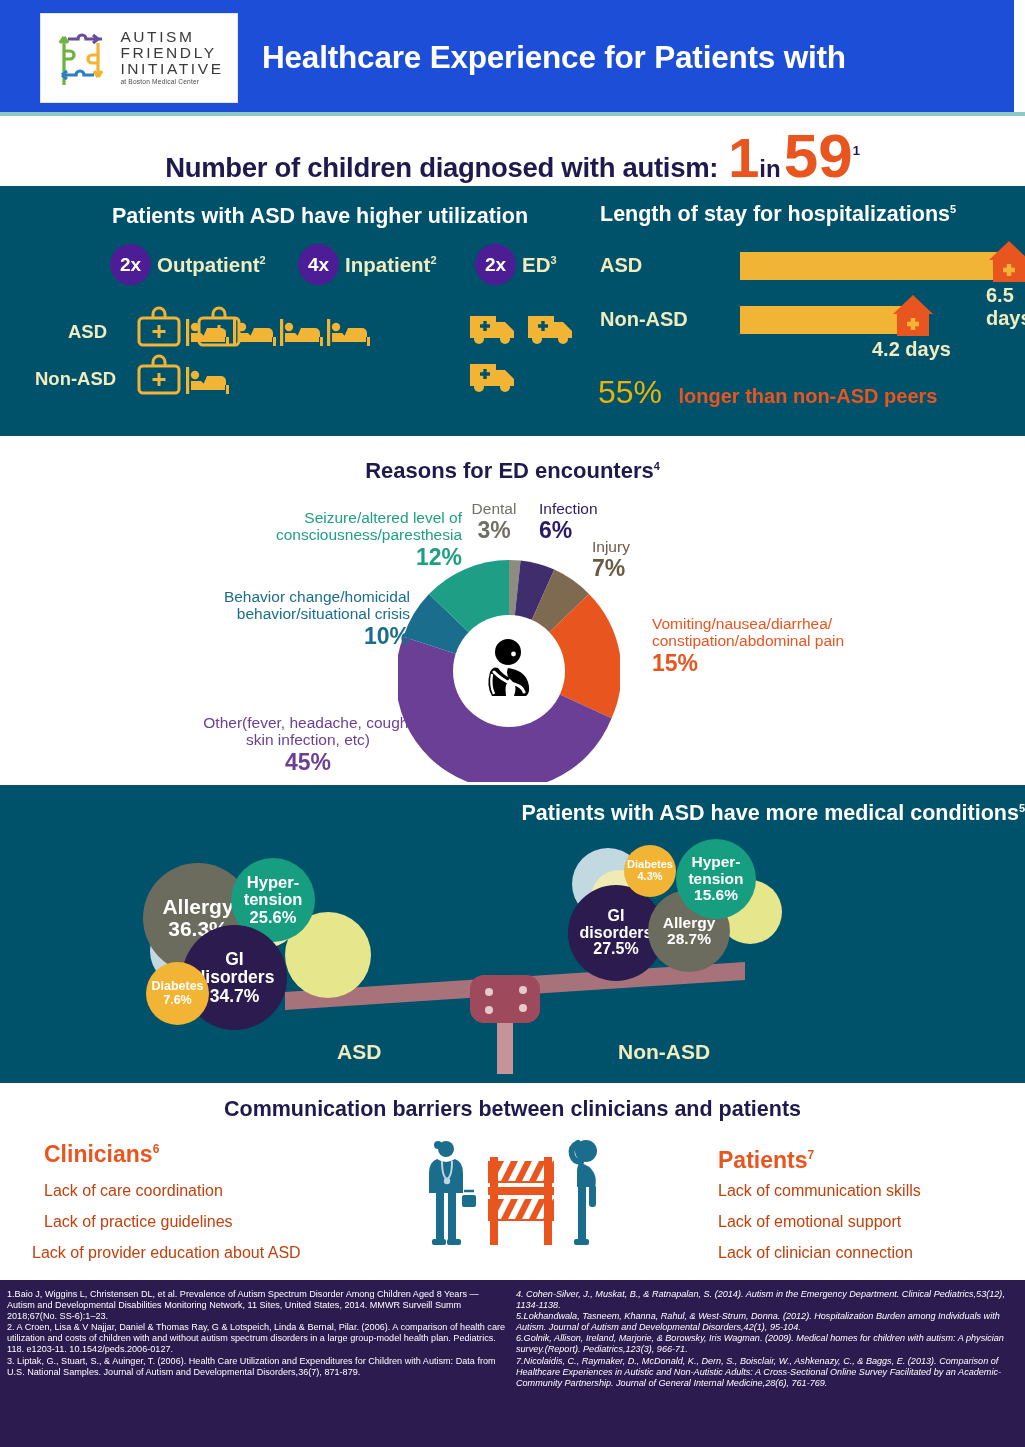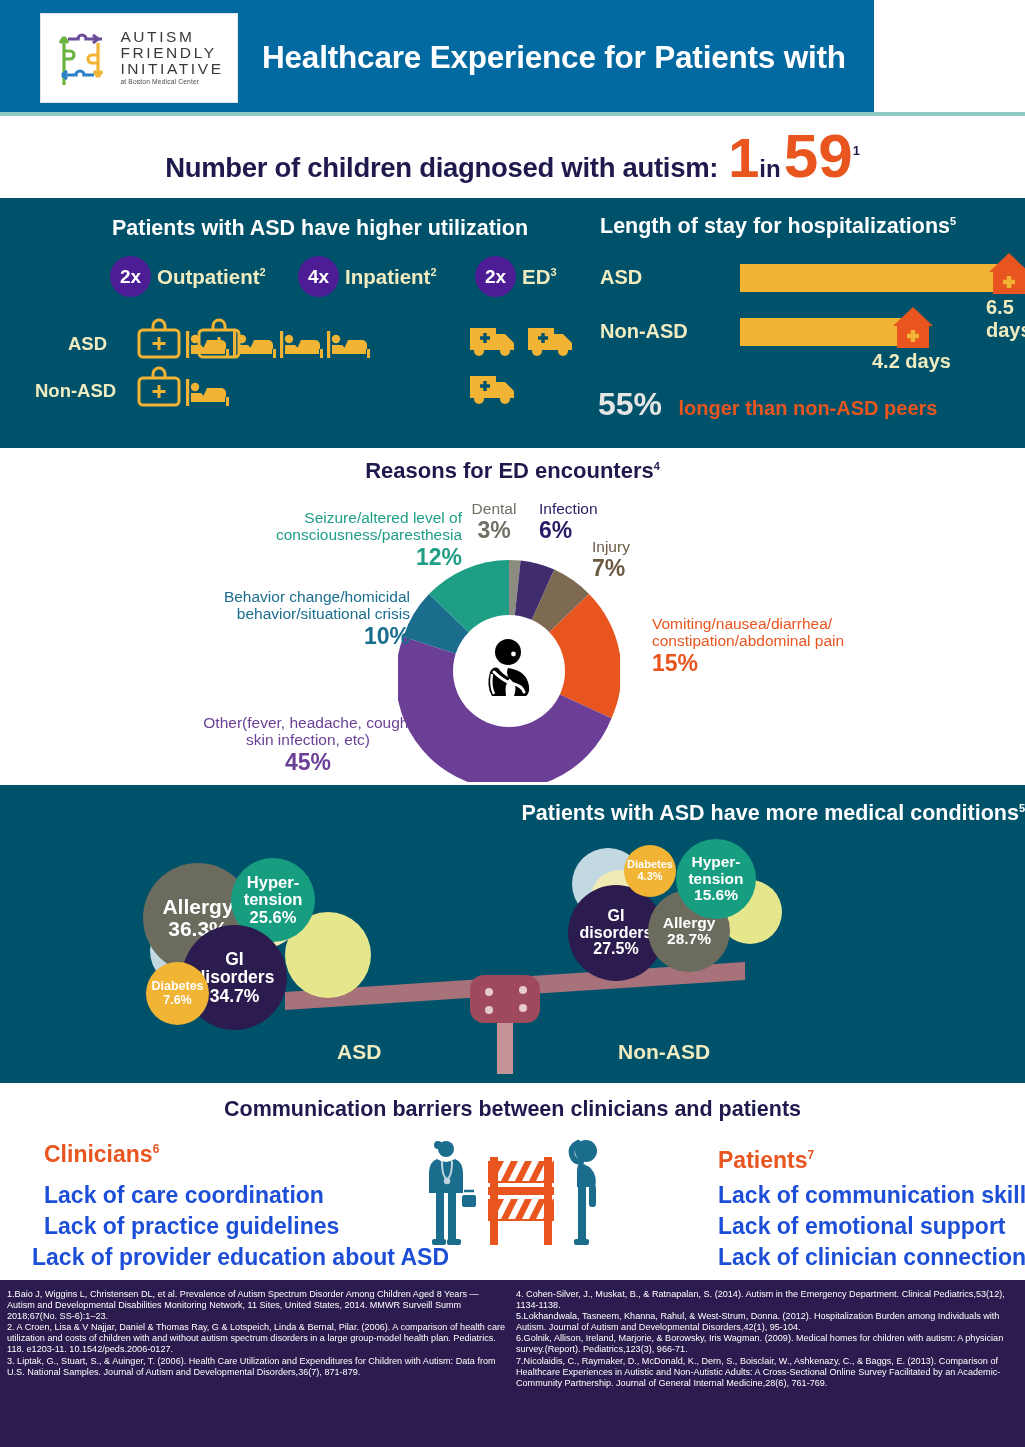--- a/index.html
+++ b/index.html
@@ -7,22 +7,22 @@
     width:1025px; height:1447px;
     font-family:"Liberation Sans", sans-serif;
     background:#ffffff;
     overflow:hidden;
     position:relative;
   }
   .page { position:relative; width:1025px; height:1447px; }
 
   
   .header {
-    position:absolute; left:0; top:0; width:874px; height:115px;
-    background:#0369a1;
+    position:absolute; left:0; top:0; width:1014px; height:115px;
+    background:#1d4ed8;
     display:flex; align-items:center;
   }
   .logo-box {
     width:198px; height:90px; background:#ffffff;
     margin-left:40px; border:1px solid #e4e4e4;
     display:flex; align-items:center; justify-content:center; gap:4px;
     flex:0 0 auto;
   }
   .logo-mark { width:62px; height:70px; }
   .logo-text { display:flex; flex-direction:column; line-height:1.02; }
@@ -44,21 +44,21 @@
   }
   .prev-text { font-size:27.5px; font-weight:bold; color:#1f1a4d; letter-spacing:-0.3px;}
   .prev-1 { font-size:56px; font-weight:bold; color:#e8551f; line-height:0.8; margin-left:10px;}
   .prev-in { font-size:24px; font-weight:bold; color:#1f1a4d; }
   .prev-59 { font-size:62px; font-weight:bold; color:#e8551f; line-height:0.8; margin-left:3px;}
   .prev-sup { font-size:13px; font-weight:bold; color:#1f1a4d; vertical-align:super; position:relative; top:-22px;}
   .prev-row { display:flex; align-items:baseline; }
 
   
   .panel-util {
-    position:absolute; left:0; top:198px; width:1025px; height:250px;
+    position:absolute; left:0; top:186px; width:1025px; height:250px;
     background:#00526b;
   }
   .pu-title {
     position:absolute; top:18px; left:80px; width:480px; text-align:center;
     color:#ffffff; font-size:21.5px; font-weight:bold;
   }
   .los-title {
     position:absolute; top:16px; left:600px; width:412px; text-align:left;
     color:#ffffff; font-size:21.5px; font-weight:bold;
   }
@@ -75,21 +75,21 @@
 
   .row-label { position:absolute; color:#f0ecc0; font-size:18.5px; font-weight:bold; }
   .icon-row { position:absolute; display:flex; align-items:flex-end; }
 
   
   .los-wrap { position:absolute; left:600px; top:62px; width:420px; height:130px; }
   .los-rowlabel { position:absolute; color:#f0ecc0; font-size:20px; font-weight:bold; }
   .los-bar { position:absolute; height:28px; background:#f1b434; }
   .los-days { position:absolute; color:#f0ecc0; font-size:20px; font-weight:bold; }
   .los-pct { position:absolute; left:598px; top:188px; width:420px; }
-  .los-pct .big { font-size:32px; font-weight:bold; color:#e5e5e5; }
+  .los-pct .big { font-size:32px; font-weight:normal; color:#eab308; }
   .los-pct .small { font-size:20px; font-weight:bold; color:#e8551f;margin-left:12px; }
 
   
   .panel-pie { position:absolute; left:0; top:448px; width:1025px; height:337px; background:#ffffff; }
   .pie-title {
     position:absolute; top:10px; width:1025px; text-align:center;
     font-size:22px; font-weight:bold; color:#1f1a4d;
   }
   .pie-title sup { font-size:11px; color:#1f1a4d; }
   .donut { position:absolute; left:398px; top:560px; width:222px; height:222px; }
@@ -112,27 +112,27 @@
     text-align:center; color:#ffffff; font-weight:bold; line-height:1.06;
   }
   .bub .bt { display:block; }
   .grp-label { position:absolute; color:#f0ecc0; font-size:21px; font-weight:bold; }
 
   
   .panel-comm { position:absolute; left:0; top:1083px; width:1025px; height:197px; background:#ffffff; }
   .comm-title { position:absolute; top:14px; width:1025px; text-align:center; font-size:21.5px; font-weight:bold; color:#1f1a4d; }
   .col-head { position:absolute; font-size:23px; font-weight:bold; color:#e8551f; }
   .col-head sup { font-size:12px; }
-  .bullet { position:absolute; font-size:23px; font-weight:bold; color:#1d4ed8; white-space:nowrap; }
+  .bullet { position:absolute; font-size:16px; font-weight:normal; color:#c2410c; white-space:nowrap; }
 
   
   .refs { position:absolute; left:0; top:1280px; width:1025px; height:167px; background:#2b1b4e; }
   .refcol { position:absolute; top:9px; color:#ffffff; font-size:9.1px; line-height:1.22; }
   .refcol.left { left:7px; width:500px; }
-  .refcol.right { left:516px; width:500px; }
+  .refcol.right { left:516px; width:500px;font-style:italic; }
   .refcol p { margin:0; }
 </style>
 </head>
 <body>
 
 <div class="page">
 
   <div class="header">
     <div class="logo-box">
       <svg class="logo-mark" viewBox="0 0 62 70">

